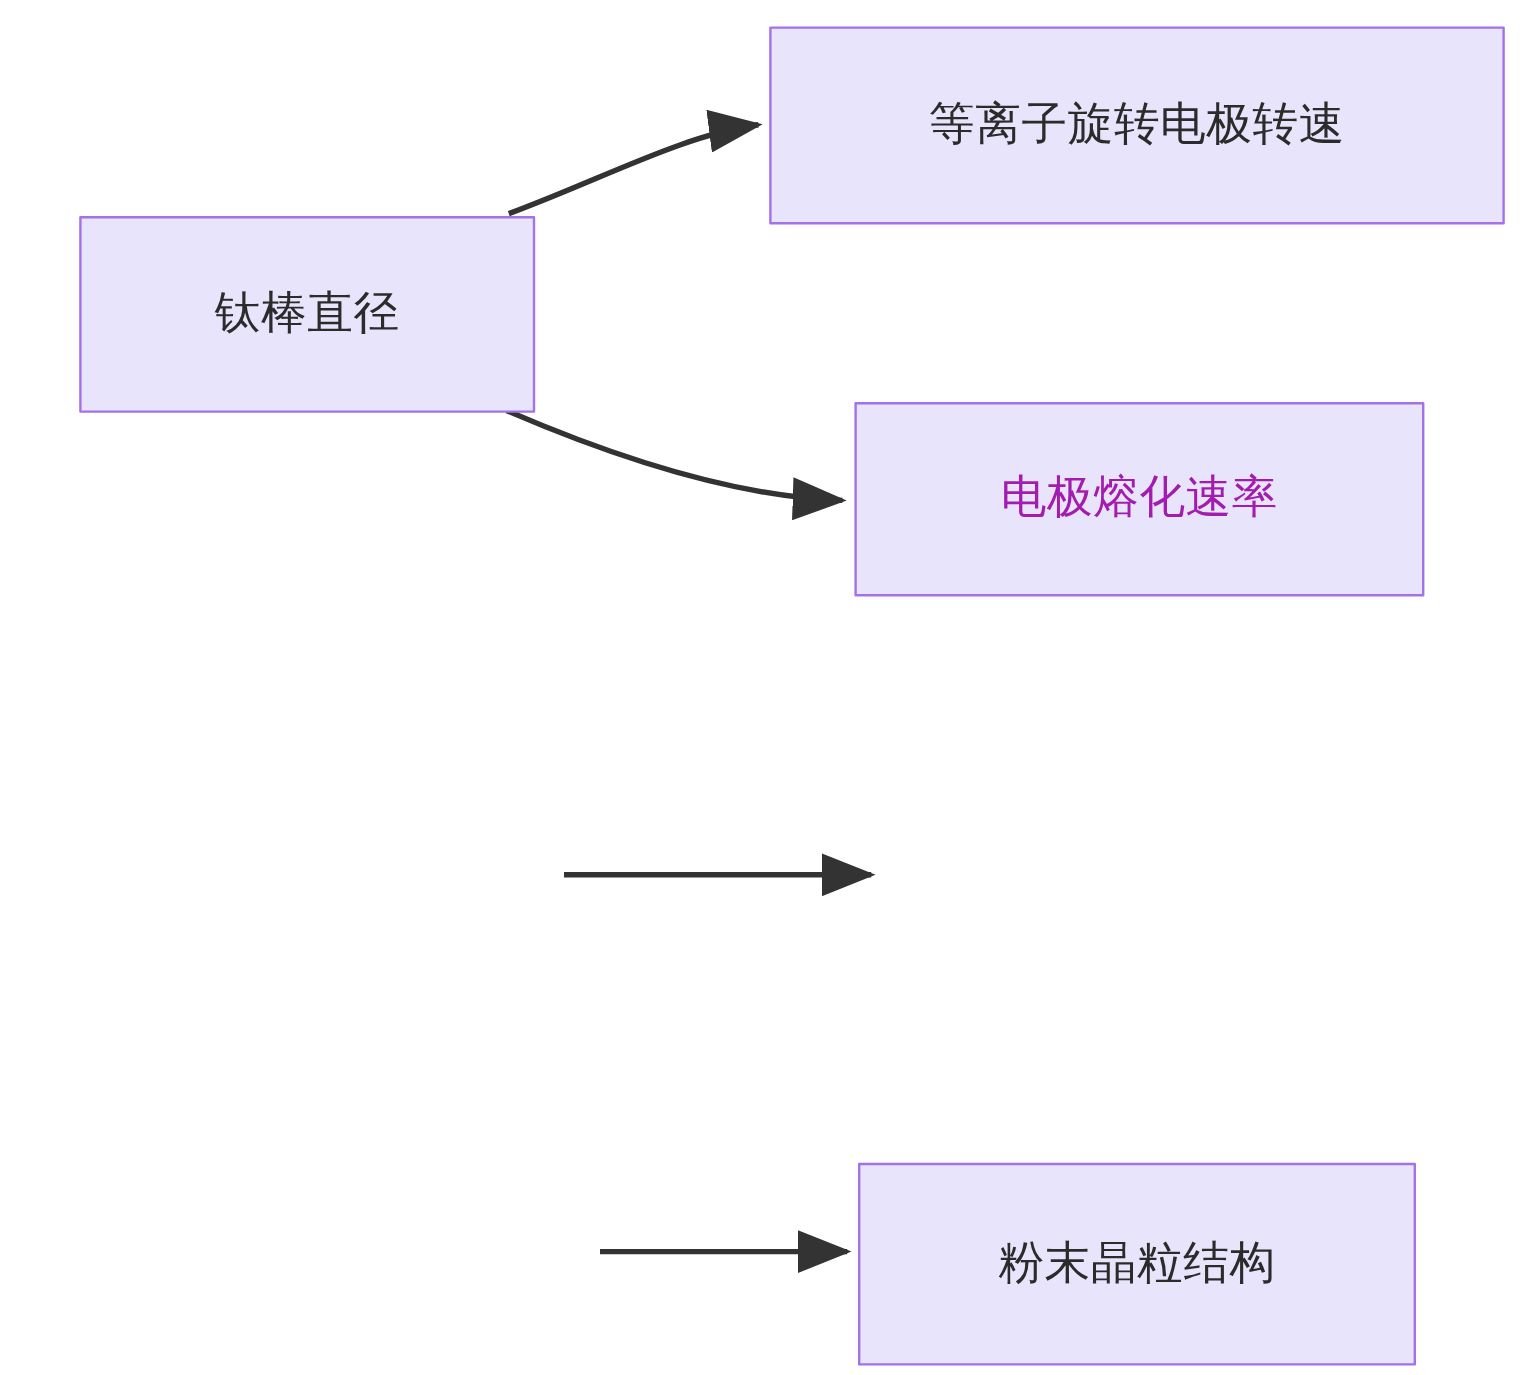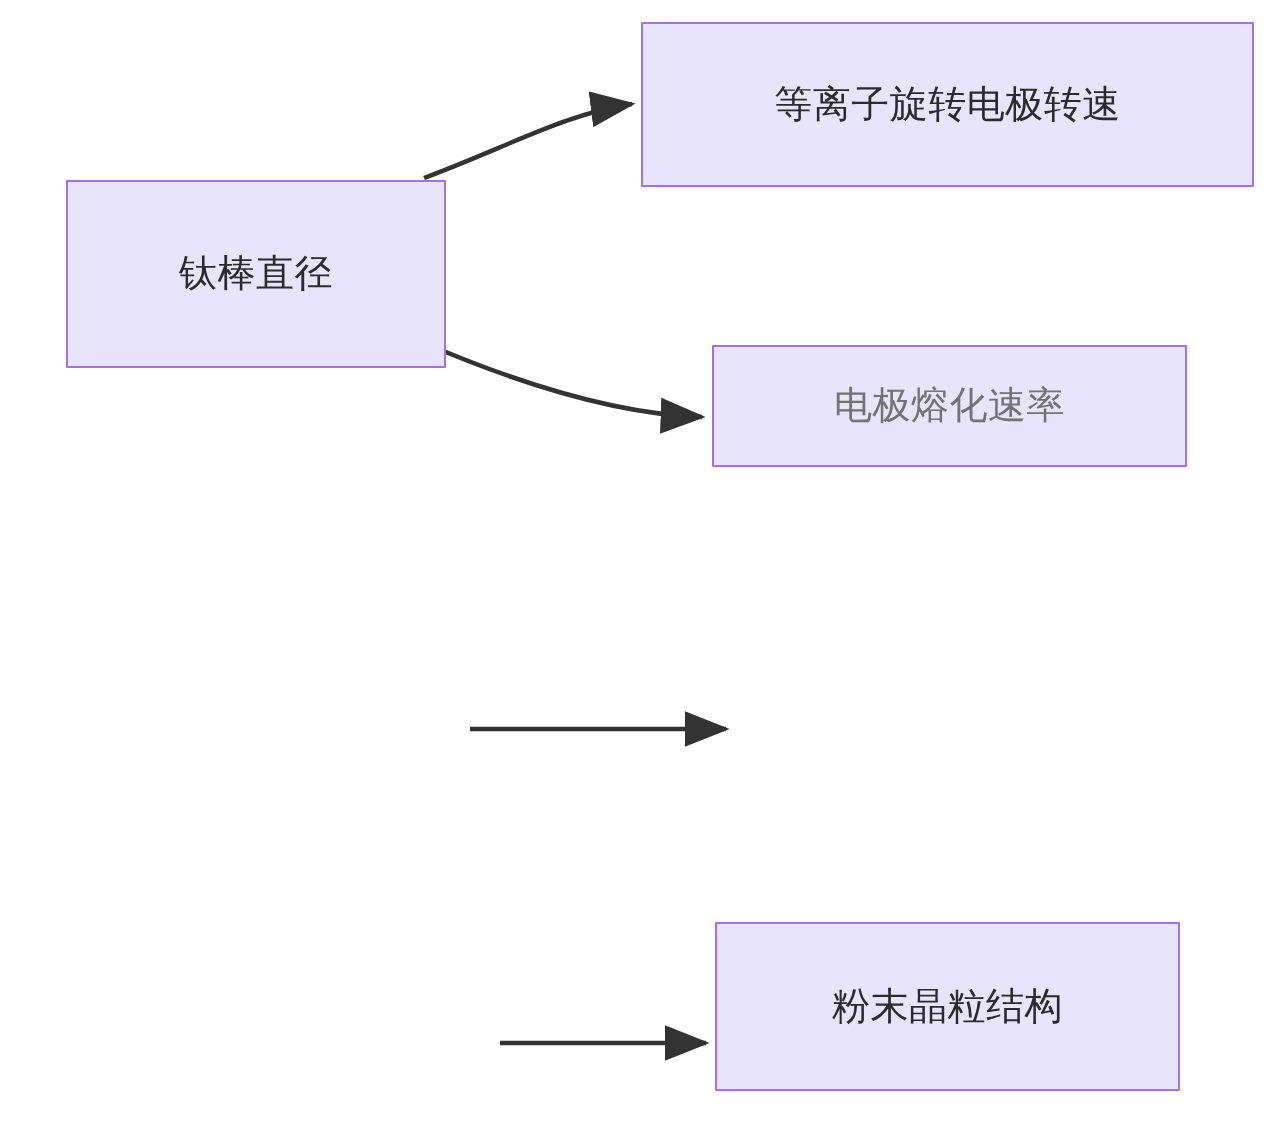--- a/index.html
+++ b/index.html
@@ -61,32 +61,32 @@
 
     <path class="edge-path" fill="none" stroke="#333333" stroke-width="4.5" stroke-linecap="butt" marker-end="url(#arrowhead)" d="M 424 178 C 500 150, 570 112, 632 104"></path>
 
     <path class="edge-path" fill="none" stroke="#333333" stroke-width="4.5" stroke-linecap="butt" marker-end="url(#arrowhead)" d="M 422 342 C 510 380, 610 414, 702 417"></path>
 
     <path class="edge-path" fill="none" stroke="#333333" stroke-width="4.5" stroke-linecap="butt" marker-end="url(#arrowhead)" d="M 470 729 L 726 729"></path>
 
     <path class="edge-path" fill="none" stroke="#333333" stroke-width="4.5" stroke-linecap="butt" marker-end="url(#arrowhead)" d="M 500 1043 L 706 1043"></path>
   </svg>
 
-  <div class="node" style="left: 66px; top: 180px; width: 380px; height: 188px; background: rgb(232, 228, 251); border-color: rgb(163, 113, 232); color: rgb(43, 43, 43);">
+  <div class="node" style="left: 66px; top: 180px; width: 380px; height: 164px; background: rgb(232, 228, 251); border-color: rgb(163, 113, 232); color: rgb(43, 43, 43);">
     <span class="node-label">钛棒直径</span>
   </div>
 
   <div class="node" style="left: 641px; top: 22px; width: 613px; height: 165px; background: rgb(232, 228, 251); border-color: rgb(163, 113, 232); color: rgb(43, 43, 43);">
     <span class="node-label">等离子旋转电极转速</span>
   </div>
 
-  <div class="node" style="left: 712px; top: 345px; width: 475px; height: 122px; background: rgb(232, 228, 251); border-color: rgb(163, 113, 232); color: #737373;">
+  <div class="node" style="left: 712px; top: 335px; width: 475px; height: 162px; background: rgb(232, 228, 251); border-color: rgb(163, 113, 232); color: #a21caf;">
     <span class="node-label">电极熔化速率</span>
   </div>
 
 
 
 
-  <div class="node" style="left: 715px; top: 922px; width: 465px; height: 169px; background: rgb(232, 228, 251); border-color: rgb(163, 113, 232); color: rgb(43, 43, 43); align-items: center;">
+  <div class="node" style="left: 715px; top: 969px; width: 465px; height: 169px; background: rgb(232, 228, 251); border-color: rgb(163, 113, 232); color: rgb(43, 43, 43); align-items: center;">
     <span class="node-label">粉末晶粒结构</span>
   </div>
 
 </div>
 
 </body></html>

